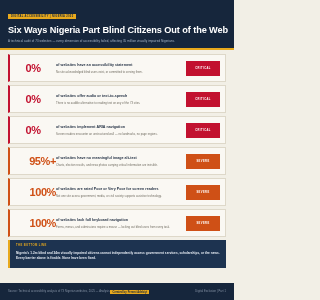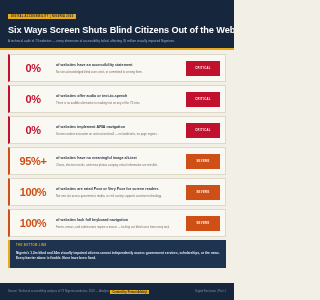--- a/index.html
+++ b/index.html
@@ -69,21 +69,21 @@
   }
   .stat-figure {
     width: 46px;
     flex: 0 0 46px;
     text-align: center;
     font-size: 11px;
     font-weight: bold;
     color: #c2112f;
     letter-spacing: -0.4px;
   }
-  .stat-row.sev .stat-figure { color: #cf5016; }
+  .stat-row.sev .stat-figure { color: #cf5016; text-align: right; }
 
   .stat-body {
     flex: 1 1 auto;
     padding-right: 4px;
     overflow: hidden;
   }
   .stat-title {
     font-size: 3.6px;
     font-weight: bold;
     color: #1d2b3f;
@@ -168,21 +168,21 @@
     color: #8c99ab;
     letter-spacing: 0.1px;
     white-space: nowrap;
   }
 </style>
 </head>
 <body>
 
 <div class="header">
   <div class="eyebrow">DIGITAL ACCESSIBILITY | NIGERIA 2025</div>
-  <div class="headline">Six Ways Screen Shuts Blind Citizens Out of the Web</div>
+  <div class="headline">Six Ways Nigeria Part Blind Citizens Out of the Web</div>
   <div class="subhead">A technical audit of 73 websites — every dimension of accessibility failed, affecting 35 million visually impaired Nigerians.</div>
 </div>
 
 <div class="stats">
 
   <div class="stat-row">
     <div class="stat-figure">0%</div>
     <div class="stat-body">
       <div class="stat-title">of websites have an accessibility statement</div>
       <div class="stat-desc">No site acknowledged blind users exist, or committed to serving them.</div>

